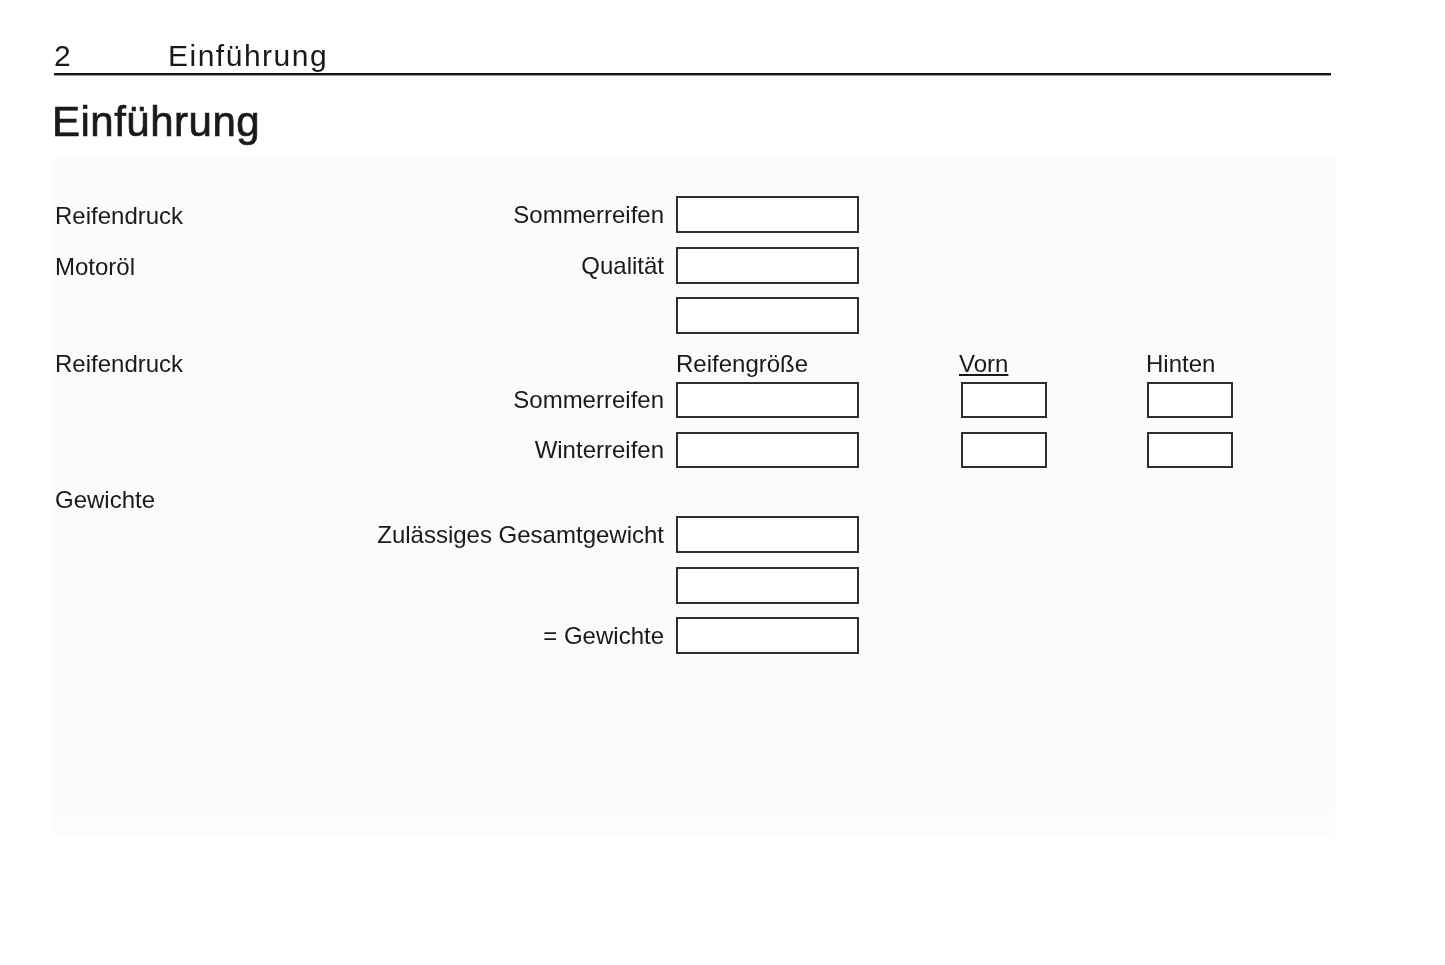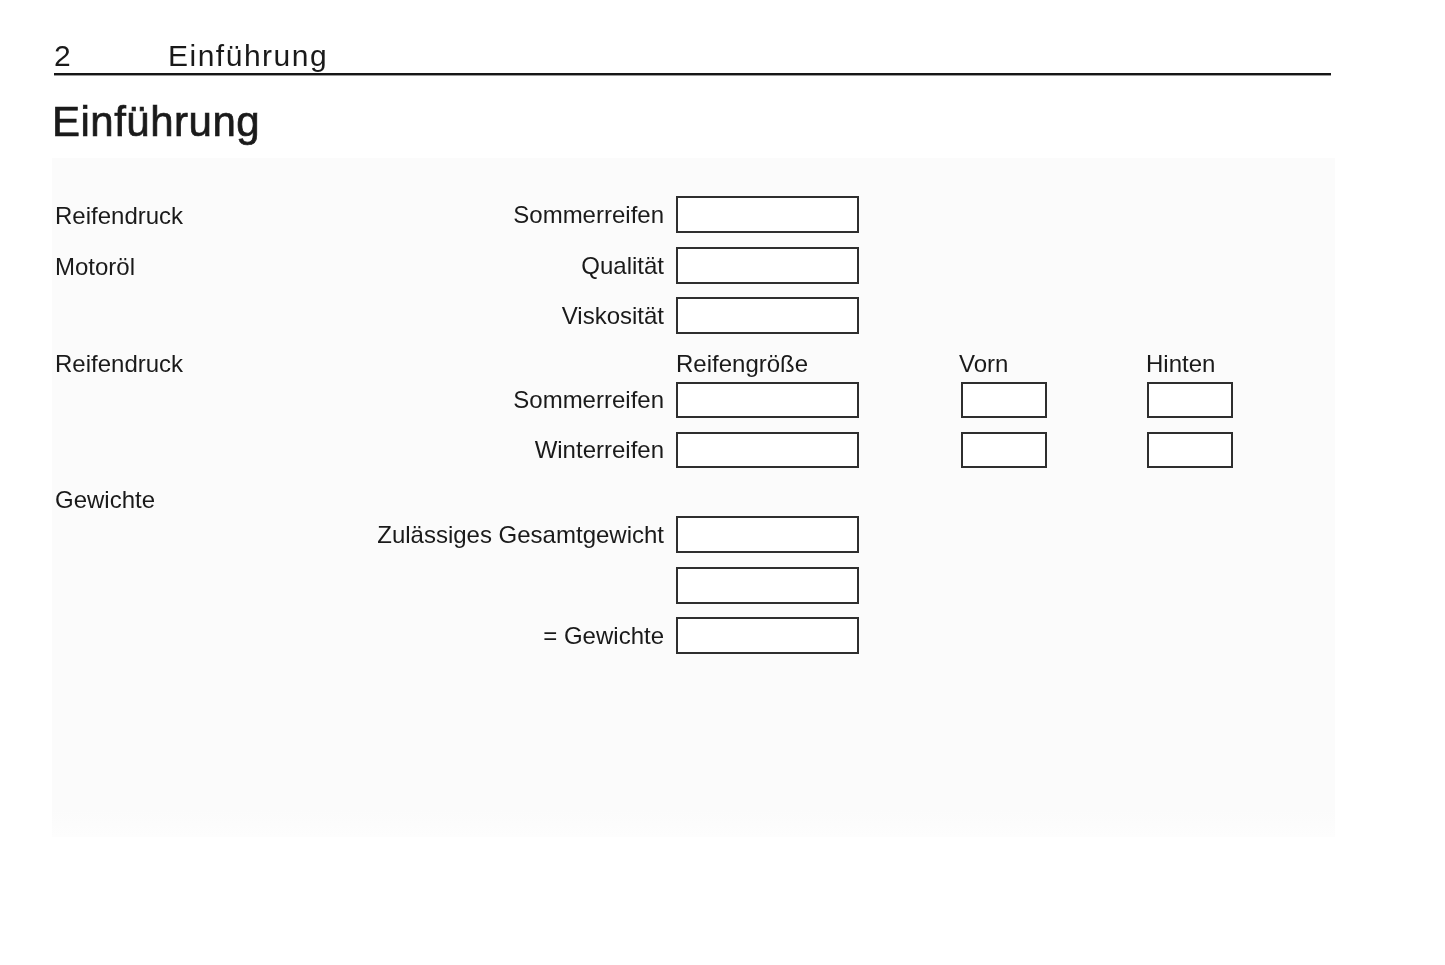--- a/index.html
+++ b/index.html
@@ -73,21 +73,21 @@
   .fbox.vorn  { left:909px;  width:86px;  }
   .fbox.hint  { left:1095px; width:86px;  }
   .h37 .fbox  { height:37px; }
   .h36 .fbox  { height:36px; }
 
   .colhead {
     position:absolute; top:194px;
     font-size:24px; line-height:1; white-space:nowrap;
   }
   .ch-size { left:624px; }
-  .ch-vorn { left:907px; }
+  .ch-vorn { left:907px;text-decoration:underline; }
   .ch-hint { left:1094px; }
 </style>
 </head>
 <body>
 
 <span class="hnum">2</span>
 <span class="hsec">Einführung</span>
 <div class="hrule"></div>
 
 <h1 class="page-title">Einführung</h1>
@@ -103,21 +103,20 @@
     <div class="flabel">Sommerreifen</div>
     <input class="fbox big" type="text" value="" style="">
   </div>
 
   <div class="frow h37" style="top:89px">
     <div class="flabel">Qualität</div>
     <input class="fbox big" type="text" value="" style="">
   </div>
 
   <div class="frow h37" style="top:139px">
-    <div class="flabel">Viskosität</div>
     <input class="fbox big" type="text" value="" style="">
   </div>
 
   <div class="colhead ch-size">Reifengröße</div>
   <div class="colhead ch-vorn">Vorn</div>
   <div class="colhead ch-hint">Hinten</div>
 
   <div class="frow h36" style="top:224px">
     <div class="flabel">Sommerreifen</div>
     <input class="fbox big" type="text" value="" style="">

